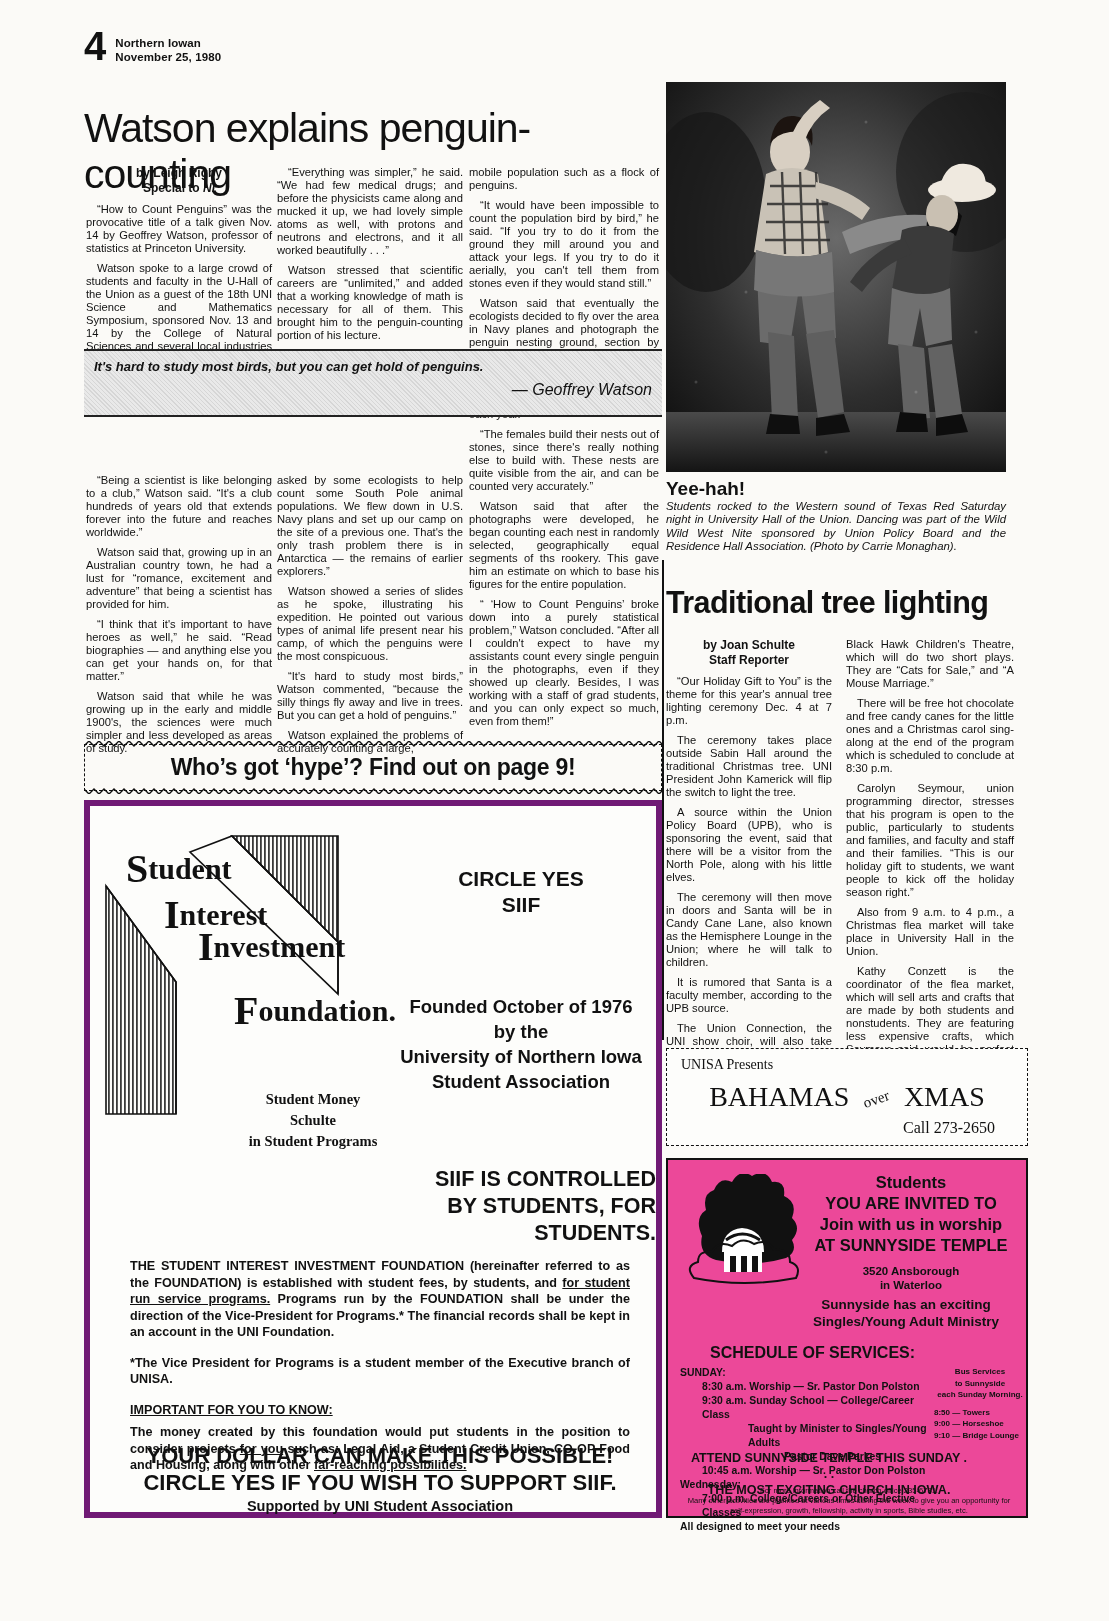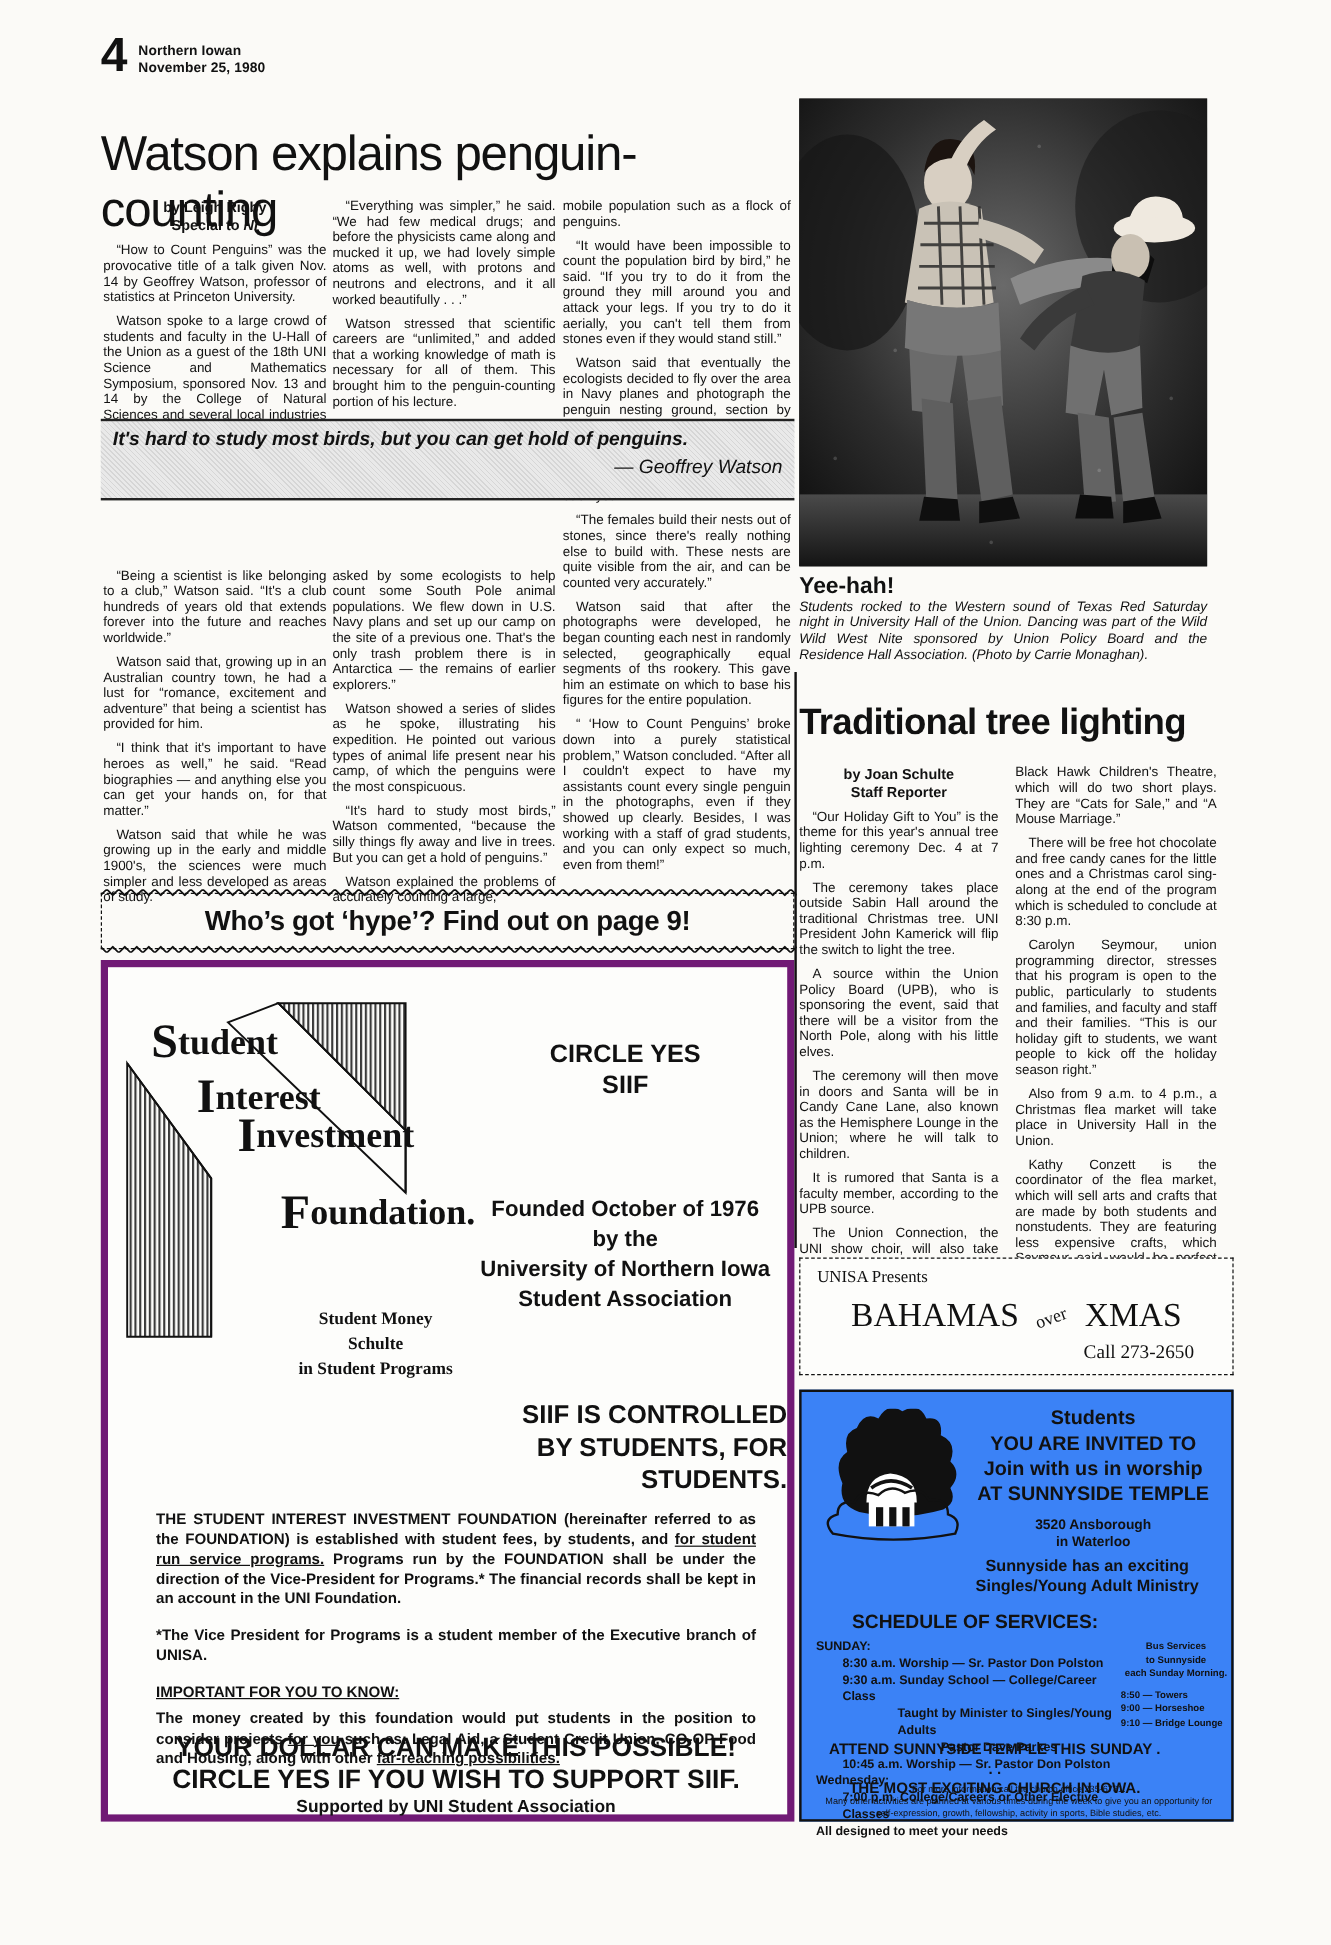--- a/index.html
+++ b/index.html
@@ -40,21 +40,21 @@
 
   
   .pullquote{
     position:absolute;left:84px;top:349px;width:578px;height:68px;
     background:
       repeating-linear-gradient(45deg,#d6d6d6 0 1px,transparent 1px 3px),
       #e9e9e9;
     border-top:2px solid #222;border-bottom:2px solid #222;
     padding:6px 10px 0 10px;box-sizing:border-box;
   }
-  .pullquote .pq-text{font-style:italic;font-weight:bold;font-size:16px;line-height:20px;}
+  .pullquote .pq-text{font-style:italic;font-weight:bold;font-size:13px;line-height:20px;}
   .pullquote .pq-attr{font-style:italic;font-size:16px;text-align:right;margin-top:4px;}
 
   
   .photo-wrap{position:absolute;left:666px;top:82px;width:340px;height:390px;}
   .photo{width:100%;height:100%;position:relative;overflow:hidden;background:#111;}
   .photo svg{position:absolute;inset:0;width:100%;height:100%;}
 
   .photo-kicker{position:absolute;left:666px;top:478px;font-size:19px;font-weight:bold;}
   .photo-caption{position:absolute;left:666px;top:500px;width:340px;
     font-style:italic;font-size:11.4px;line-height:13.4px;text-align:justify;}
@@ -115,21 +115,21 @@
   }
   .bah-unisa{position:absolute;left:14px;top:8px;font-family:"Liberation Serif",serif;font-size:14px;}
   .bah-main{position:absolute;left:0;top:32px;width:100%;text-align:center;
     font-family:"Liberation Serif",serif;font-size:28px;}
   .bah-over{display:inline-block;transform:rotate(-20deg);font-size:15px;margin:0 14px;vertical-align:2px;}
   .bah-call{position:absolute;right:32px;top:70px;font-family:"Liberation Serif",serif;font-size:16px;}
 
   
   .sunny{
     position:absolute;left:666px;top:1158px;width:362px;height:360px;
-    border:2px solid #111;box-sizing:border-box;background:#3b82f6;
+    border:2px solid #111;box-sizing:border-box;background:#ec4899;
   }
   .sunny-art{position:absolute;left:12px;top:14px;width:130px;height:125px;}
   .sunny-head{position:absolute;left:134px;top:12px;width:218px;text-align:center;
     font-size:16.5px;font-weight:bold;line-height:21px;}
   .sunny-addr{position:absolute;left:134px;top:104px;width:218px;text-align:center;
     font-size:11.5px;font-weight:bold;line-height:14px;}
   .sunny-min{position:absolute;left:120px;top:136px;width:236px;text-align:center;
     font-size:13.5px;font-weight:bold;line-height:17px;}
   .sunny-sched-h{position:absolute;left:42px;top:184px;font-size:16px;font-weight:bold;}
   .sunny-sched{position:absolute;left:12px;top:206px;width:250px;font-size:10.4px;

